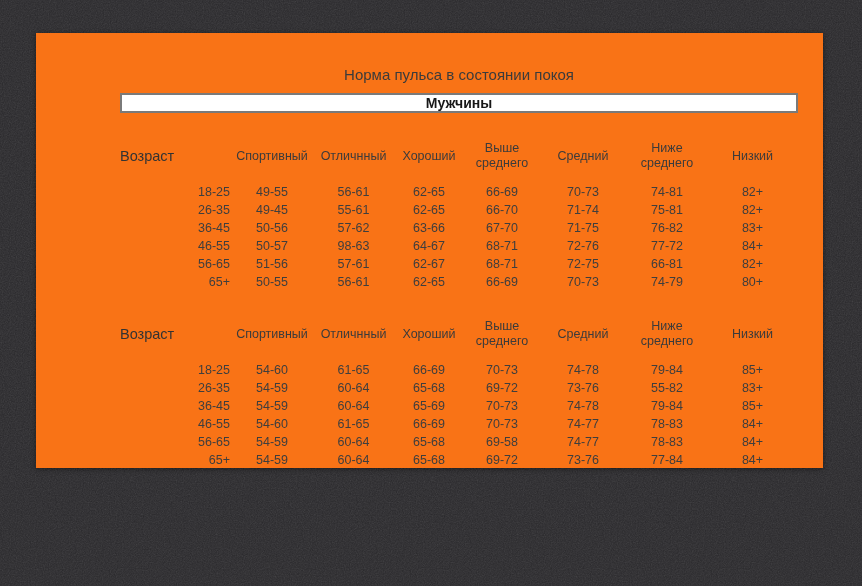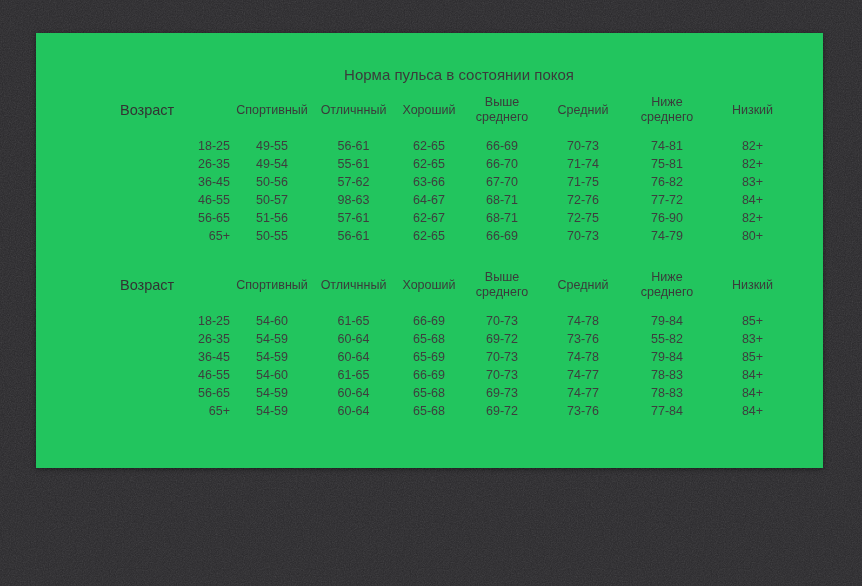--- a/index.html
+++ b/index.html
@@ -21,21 +21,21 @@
     left: 0; top: 0;
     width: 862px; height: 586px;
     display: block;
   }
   .card {
     position: absolute;
     left: 36px;
     top: 33px;
     width: 787px;
     height: 435px;
-    background: #22c55e;
+    background: #f97316;
     box-shadow: 0 1px 5px rgba(0,0,0,0.45);
     box-sizing: border-box;
     padding-top: 34px;
   }
   .content {
     margin-left: 84px;
     width: 678px;
   }
   .doc-title {
     text-align: center;
@@ -56,21 +56,21 @@
     font-weight: bold;
     color: #171717;
   }
   .section + .section {
     margin-top: 25px;
   }
   table.pulse {
     width: 678px;
     table-layout: fixed;
     border-collapse: collapse;
-    margin-top: 12px;
+    margin-top: 28px;
   }
   table.pulse th {
     font-weight: normal;
     font-size: 12.5px;
     line-height: 15px;
     color: #3b3b3b;
     text-align: center;
     vertical-align: middle;
     height: 30px;
     padding: 0 0 12px 0;
@@ -103,20 +103,110 @@
         <feColorMatrix in="n" type="saturate" values="0"></feColorMatrix>
       </filter>
     </defs>
     <rect x="0" y="0" width="862" height="586" fill="#29282b"></rect>
     <rect x="0" y="0" width="862" height="586" filter="url(#grain)" opacity="0.16"></rect>
   </svg>
 
   <div class="card">
     <div class="content">
       <h1 class="doc-title">Норма пульса в состоянии покоя</h1>
+
+      <div class="section">
+        <div class="section-header-box">Мужчины</div>
+        <table class="pulse">
+          <colgroup>
+            <col style="width:110px">
+              <col style="width:84px">
+              <col style="width:79px">
+              <col style="width:72px">
+            <col style="width:74px">
+              <col style="width:88px">
+              <col style="width:80px">
+              <col style="width:91px">
+          </colgroup>
+          <thead>
+              <tr>
+                <th class="age-col">Возраст</th>
+                <th>Спортивный</th>
+                <th>Отличнный</th>
+                <th>Хороший</th>
+                <th>Выше среднего</th>
+                <th>Средний</th>
+                <th>Ниже среднего</th>
+                <th>Низкий</th>
+              </tr>
+            </thead>
+          <tbody>
+              <tr>
+                <td class="age-col">18-25</td>
+                <td>49-55</td>
+                <td>56-61</td>
+                <td>62-65</td>
+                <td>66-69</td>
+                <td>70-73</td>
+                <td>74-81</td>
+                <td>82+</td>
+              </tr>
+              <tr>
+                <td class="age-col">26-35</td>
+                <td>49-45</td>
+                <td>55-61</td>
+                <td>62-65</td>
+                <td>66-70</td>
+                <td>71-74</td>
+                <td>75-81</td>
+                <td>82+</td>
+              </tr>
+              <tr>
+                <td class="age-col">36-45</td>
+                <td>50-56</td>
+                <td>57-62</td>
+                <td>63-66</td>
+                <td>67-70</td>
+                <td>71-75</td>
+                <td>76-82</td>
+                <td>83+</td>
+              </tr>
+              <tr>
+                <td class="age-col">46-55</td>
+                <td>50-57</td>
+                <td>98-63</td>
+                <td>64-67</td>
+                <td>68-71</td>
+                <td>72-76</td>
+                <td>77-72</td>
+                <td>84+</td>
+              </tr>
+              <tr>
+                <td class="age-col">56-65</td>
+                <td>51-56</td>
+                <td>57-61</td>
+                <td>62-67</td>
+                <td>68-71</td>
+                <td>72-75</td>
+                <td>66-81</td>
+                <td>82+</td>
+              </tr>
+              <tr>
+                <td class="age-col">65+</td>
+                <td>50-55</td>
+                <td>56-61</td>
+                <td>62-65</td>
+                <td>66-69</td>
+                <td>70-73</td>
+                <td>74-79</td>
+                <td>80+</td>
+              </tr>
+            </tbody>
+        </table>
+      </div>
 
       <div class="section">
         <table class="pulse">
           <colgroup>
             <col style="width:110px">
               <col style="width:84px">
               <col style="width:79px">
               <col style="width:72px">
             <col style="width:74px">
               <col style="width:88px">
@@ -131,109 +221,20 @@
                 <th>Хороший</th>
                 <th>Выше среднего</th>
                 <th>Средний</th>
                 <th>Ниже среднего</th>
                 <th>Низкий</th>
               </tr>
             </thead>
           <tbody>
               <tr>
                 <td class="age-col">18-25</td>
-                <td>49-55</td>
-                <td>56-61</td>
-                <td>62-65</td>
-                <td>66-69</td>
-                <td>70-73</td>
-                <td>74-81</td>
-                <td>82+</td>
-              </tr>
-              <tr>
-                <td class="age-col">26-35</td>
-                <td>49-54</td>
-                <td>55-61</td>
-                <td>62-65</td>
-                <td>66-70</td>
-                <td>71-74</td>
-                <td>75-81</td>
-                <td>82+</td>
-              </tr>
-              <tr>
-                <td class="age-col">36-45</td>
-                <td>50-56</td>
-                <td>57-62</td>
-                <td>63-66</td>
-                <td>67-70</td>
-                <td>71-75</td>
-                <td>76-82</td>
-                <td>83+</td>
-              </tr>
-              <tr>
-                <td class="age-col">46-55</td>
-                <td>50-57</td>
-                <td>98-63</td>
-                <td>64-67</td>
-                <td>68-71</td>
-                <td>72-76</td>
-                <td>77-72</td>
-                <td>84+</td>
-              </tr>
-              <tr>
-                <td class="age-col">56-65</td>
-                <td>51-56</td>
-                <td>57-61</td>
-                <td>62-67</td>
-                <td>68-71</td>
-                <td>72-75</td>
-                <td>76-90</td>
-                <td>82+</td>
-              </tr>
-              <tr>
-                <td class="age-col">65+</td>
-                <td>50-55</td>
-                <td>56-61</td>
-                <td>62-65</td>
-                <td>66-69</td>
-                <td>70-73</td>
-                <td>74-79</td>
-                <td>80+</td>
-              </tr>
-            </tbody>
-        </table>
-      </div>
-
-      <div class="section">
-        <table class="pulse">
-          <colgroup>
-            <col style="width:110px">
-              <col style="width:84px">
-              <col style="width:79px">
-              <col style="width:72px">
-            <col style="width:74px">
-              <col style="width:88px">
-              <col style="width:80px">
-              <col style="width:91px">
-          </colgroup>
-          <thead>
-              <tr>
-                <th class="age-col">Возраст</th>
-                <th>Спортивный</th>
-                <th>Отличнный</th>
-                <th>Хороший</th>
-                <th>Выше среднего</th>
-                <th>Средний</th>
-                <th>Ниже среднего</th>
-                <th>Низкий</th>
-              </tr>
-            </thead>
-          <tbody>
-              <tr>
-                <td class="age-col">18-25</td>
                 <td>54-60</td>
                 <td>61-65</td>
                 <td>66-69</td>
                 <td>70-73</td>
                 <td>74-78</td>
                 <td>79-84</td>
                 <td>85+</td>
               </tr>
               <tr>
                 <td class="age-col">26-35</td>
@@ -263,21 +264,21 @@
                 <td>70-73</td>
                 <td>74-77</td>
                 <td>78-83</td>
                 <td>84+</td>
               </tr>
               <tr>
                 <td class="age-col">56-65</td>
                 <td>54-59</td>
                 <td>60-64</td>
                 <td>65-68</td>
-                <td>69-73</td>
+                <td>69-58</td>
                 <td>74-77</td>
                 <td>78-83</td>
                 <td>84+</td>
               </tr>
               <tr>
                 <td class="age-col">65+</td>
                 <td>54-59</td>
                 <td>60-64</td>
                 <td>65-68</td>
                 <td>69-72</td>

